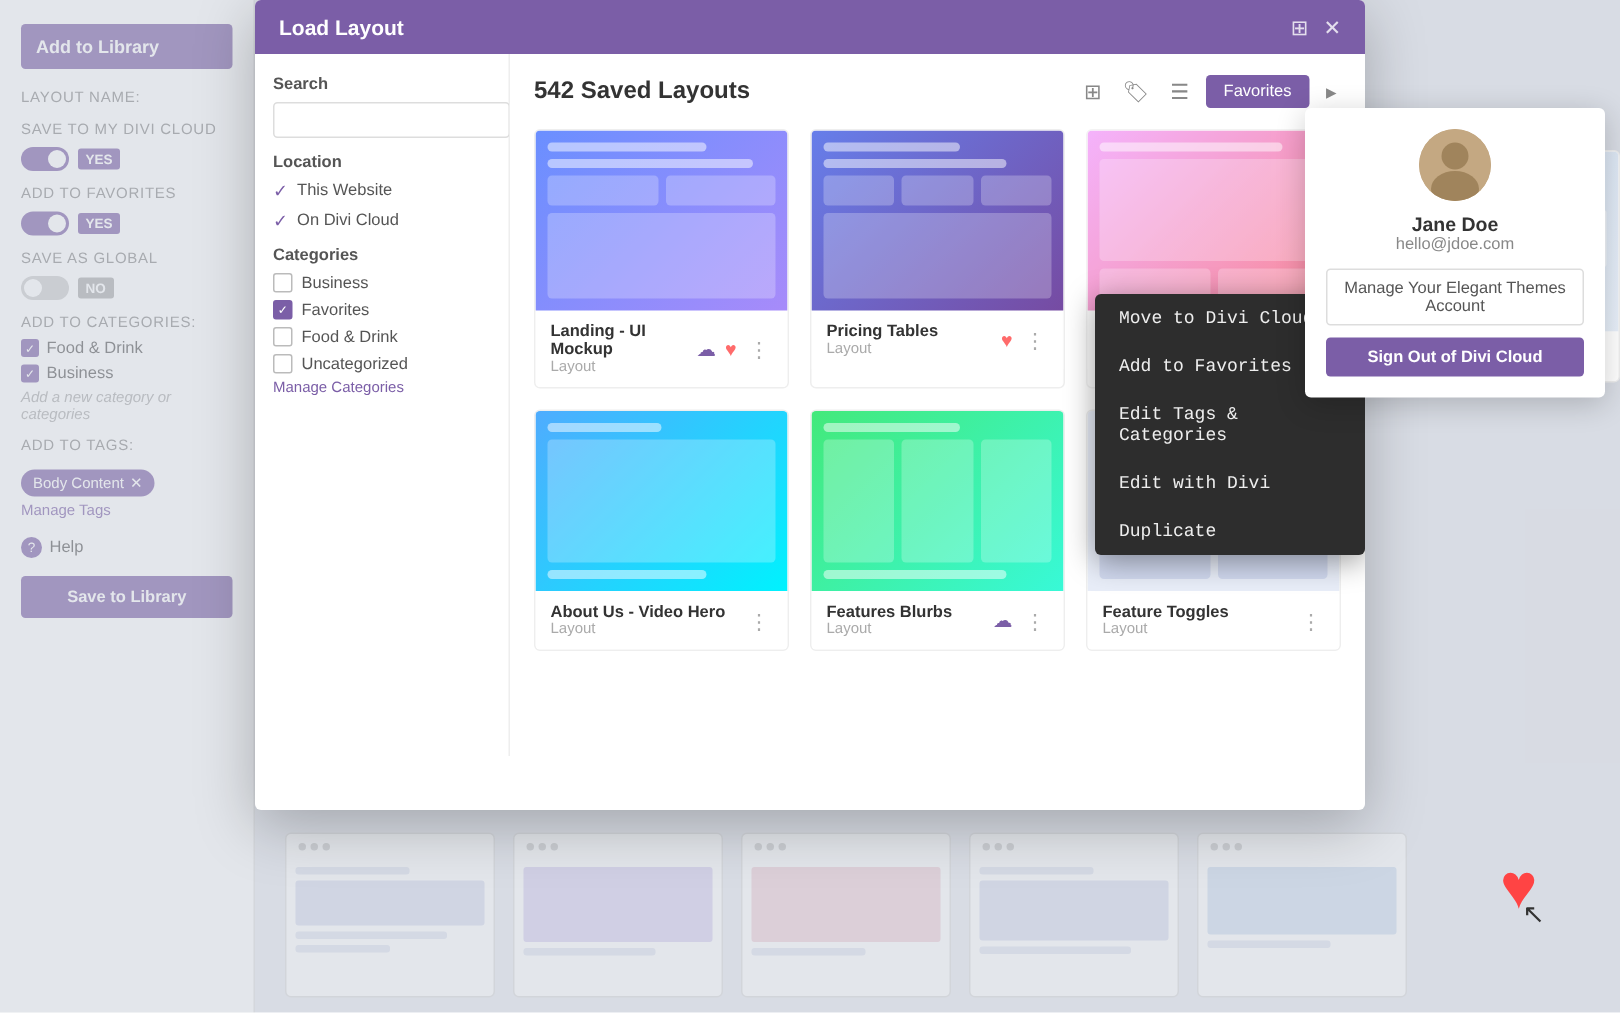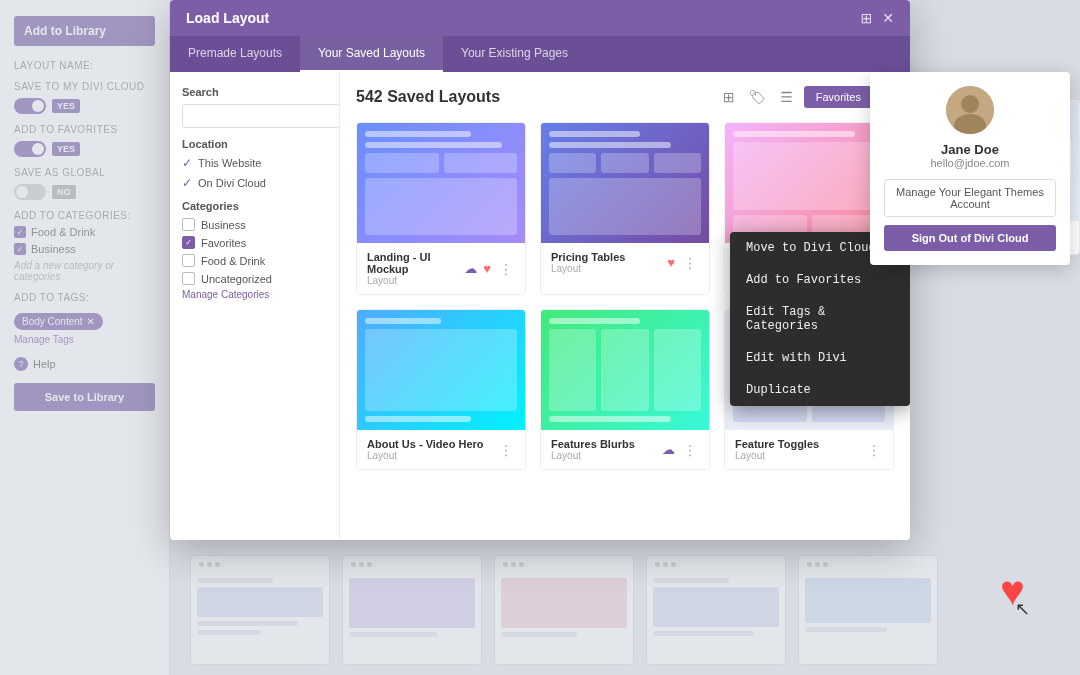--- a/index.html
+++ b/index.html
@@ -729,25 +729,20 @@
 <div class="modal">
 
   <div class="modal-header">
     <span class="modal-title">Load Layout</span>
     <div class="modal-header-icons">
       <button class="modal-icon-btn">⊞</button>
       <button class="modal-icon-btn">✕</button>
     </div>
   </div>
 
-  <div class="modal-tabs">
-    <div class="modal-tab">Premade Layouts</div>
-    <div class="modal-tab active">Your Saved Layouts</div>
-    <div class="modal-tab">Your Existing Pages</div>
-  </div>
 
   <div class="modal-body">
 
     <div class="filter-panel">
       <div class="filter-section-title">Search</div>
       <div class="search-row">
         <input class="search-input-filter" type="text" placeholder="" style="">
 
       </div>
 

